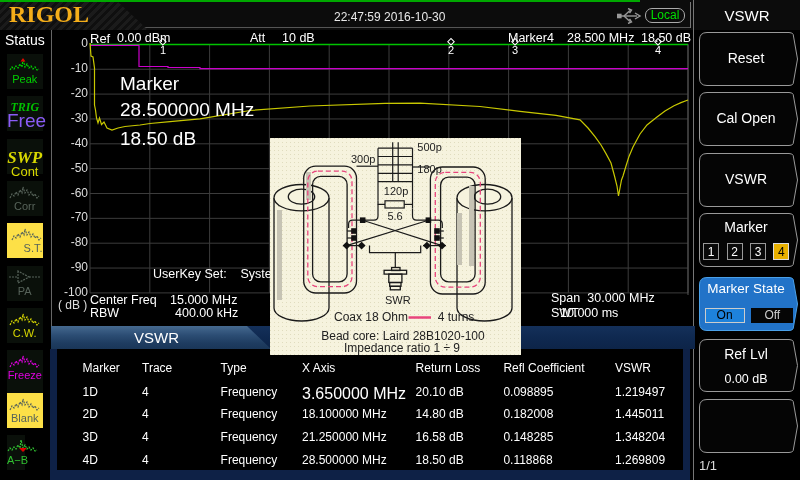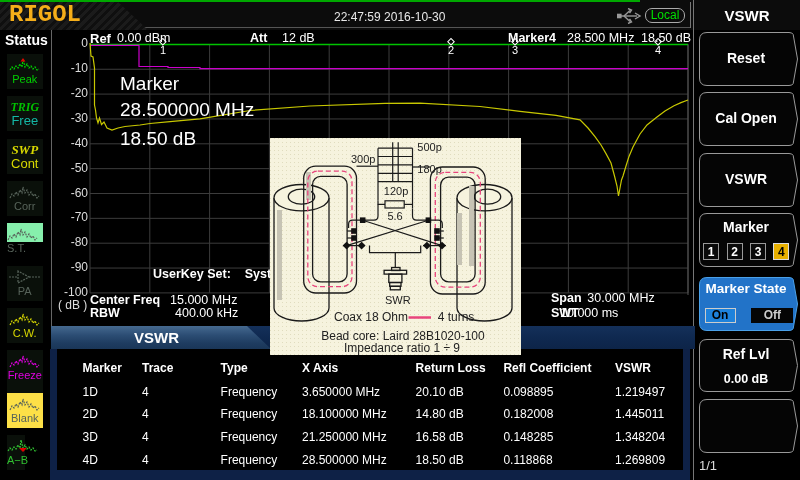--- a/index.html
+++ b/index.html
@@ -1,25 +1,25 @@
 <!DOCTYPE html>
 <html><head><meta charset="utf-8"><style>
 *{margin:0;padding:0;box-sizing:border-box}
 html,body{width:800px;height:480px;background:#000;font-family:"Liberation Sans",sans-serif;position:relative;overflow:hidden;color:#fff}
 .a{position:absolute}
-.b{font-weight:bold}
+.b{font-weight:normal}
 </style></head>
 <body>
 
 <div class="a" style="left:0;top:0;width:800px;height:30px;background:#0c0c0c"></div>
 <div class="a" style="left:0;top:27px;width:691px;height:1px;background:#555"></div>
 <div class="a" style="left:690px;top:2px;width:1px;height:26px;background:#777"></div>
 <div class="a" style="left:0;top:0;width:640px;height:2px;background:#00a800"></div>
 <div class="a" style="left:0;top:2px;width:148px;height:28px;background:repeating-linear-gradient(135deg,#1b1b1b 0 3px,#0f0f0f 3px 6px);clip-path:polygon(0 0,118px 0,148px 100%,0 100%)"></div>
-<div class="a" style="left:9px;top:1px;width:160px;height:26px;font-family:Liberation Mono, monospace;font-weight:bold;font-size:24px;color:#f5ae19;letter-spacing:0px">RIGOL</div>
+<div class="a" style="left:9px;top:1px;width:160px;height:26px;font-family:Liberation Serif, serif;font-weight:bold;font-size:24px;color:#f5ae19;letter-spacing:0px">RIGOL</div>
 <div class="a" style="left:334px;top:10px;font-size:12px;color:#e8e8e8">22:47:59 2016-10-30</div>
 
 <svg class="a" style="left:616px;top:8px" width="26" height="16" viewBox="0 0 26 16">
  <g stroke="#999" stroke-width="1.4" fill="none">
   <line x1="4" y1="8" x2="21" y2="8"></line>
   <line x1="8" y1="8" x2="14" y2="2.5"></line>
   <line x1="8" y1="8" x2="14" y2="13.5"></line>
   <path d="M12,0.5 L15.5,2 L13.5,5"></path>
   <path d="M12,15.5 L15.5,14 L13.5,11"></path>
   <path d="M19,5 L24,8 L19,11"></path>
@@ -37,33 +37,33 @@
 <div id="sb">
     <div class="a" style="left:7px;top:54.1px;width:35.5px;height:35px;background:#0a100a;text-align:center">
       <div style="margin-top:4px;height:15px"><svg width="32" height="15" viewBox="0 0 32 15">
           <polyline points="1,12 3,9 5,11 7,8 9,10 11,6 13,9 14,1 16,9 18,6 20,10 22,8 24,11 26,9 28,12 30,11" fill="none" stroke="#00d000" stroke-width="1.2" stroke-dasharray="2 1"></polyline>
           <path d="M14,0 L16.5,3.5 L11.5,3.5 Z" fill="#e00000"></path>
         </svg></div>
       <div style="color:#00d000;font-size:11px;line-height:12px">Peak</div>
     </div>
     <div class="a" style="left:7px;top:96.4px;width:35.5px;height:35px;background:#0a100a;text-align:center">
       <div style="font-family:'Liberation Serif',serif;font-style:italic;font-weight:bold;color:#00c000;font-size:12px;line-height:14px;margin-top:4px">TRIG</div>
-      <div style="color:#14b8a6;font-size:13px;line-height:14px">Free</div>
+      <div style="color:#8b5cf6;font-size:19px;line-height:14px">Free</div>
     </div>
     <div class="a" style="left:7px;top:138.7px;width:35.5px;height:35px;background:#0a100a;text-align:center">
-      <div style="font-family:'Liberation Serif',serif;font-style:italic;font-weight:bold;color:#d8d800;font-size:13px;line-height:14px;margin-top:4px">SWP</div>
+      <div style="font-family:'Liberation Serif',serif;font-style:italic;font-weight:bold;color:#d8d800;font-size:17px;line-height:14px;margin-top:12px">SWP</div>
       <div style="color:#d8d800;font-size:13px;line-height:14px">Cont</div>
     </div>
     <div class="a" style="left:7px;top:181px;width:35.5px;height:35px;background:#0a100a;text-align:center">
       <div style="margin-top:4px;height:15px"><svg width="32" height="15" viewBox="0 0 32 15">
           <polyline points="1,13 3,9 5,11 7,7 9,10 11,5 13,8 14,2 16,8 18,5 20,10 22,7 24,11 26,9 28,13 30,11" fill="none" stroke="#57635a" stroke-width="1.2" stroke-dasharray="2 1"></polyline>
         </svg></div>
       <div style="color:#57635a;font-size:11px;line-height:12px">Corr</div>
     </div>
-    <div class="a" style="left:7px;top:223.3px;width:35.5px;height:19px;background:#86efac;text-align:left">
+    <div class="a" style="left:7px;top:223.3px;width:35.5px;height:35px;background:#fde047;text-align:right">
       <div style="margin-top:4px;height:15px"><svg width="32" height="15" viewBox="0 0 32 15">
           <polyline points="1,13 3,9 5,11 7,7 9,10 11,5 13,8 14,2 16,8 18,5 20,10 22,7 24,11 26,9 28,13 30,11" fill="none" stroke="#57635a" stroke-width="1.2" stroke-dasharray="2 1"></polyline>
         </svg></div>
       <div style="color:#57635a;font-size:11px;line-height:12px">S.T.</div>
     </div>
     <div class="a" style="left:7px;top:265.6px;width:35.5px;height:35px;background:#0a100a;text-align:center">
       <div style="margin-top:4px;height:15px"><svg width="32" height="15" viewBox="0 0 32 15">
           <g stroke="#57635a" stroke-width="1.2" fill="none" stroke-dasharray="2 1">
             <line x1="0" y1="7" x2="9" y2="7"></line>
             <path d="M9,1 L9,13 L20,7 Z"></path>
@@ -158,21 +158,21 @@
     <div class="a" style="left:38px;top:210.35000000000002px;width:50px;text-align:right;font-size:12px;color:#ddd">-70</div>
     <div class="a" style="left:38px;top:235.20000000000002px;width:50px;text-align:right;font-size:12px;color:#ddd">-80</div>
     <div class="a" style="left:38px;top:260.05px;width:50px;text-align:right;font-size:12px;color:#ddd">-90</div>
     <div class="a" style="left:38px;top:284.9px;width:50px;text-align:right;font-size:12px;color:#ddd">-100</div>
   </div>
 <div class="a" style="left:58px;top:298px;font-size:12px;color:#ddd">( dB )</div>
 
 <div class="a b" style="left:90px;top:31px;font-size:13px">Ref</div>
 <div class="a" style="left:117px;top:31px;font-size:12.5px">0.00 dBm</div>
 <div class="a b" style="left:250px;top:31px;font-size:12.5px">Att</div>
-<div class="a" style="left:282px;top:31px;font-size:12.5px">12 dB</div>
+<div class="a" style="left:282px;top:31px;font-size:12.5px">10 dB</div>
 <div class="a b" style="left:508px;top:31px;font-size:12.5px">Marker4</div>
 <div class="a" style="left:567px;top:31px;font-size:12.5px">28.500 MHz</div>
 <div class="a" style="left:641px;top:31px;font-size:12.5px">18.50 dB</div>
 
 <div class="a" style="left:120px;top:73px;font-size:19px">Marker</div>
 <div class="a" style="left:120px;top:99px;font-size:19px">28.500000 MHz</div>
 <div class="a" style="left:120px;top:128px;font-size:19px">18.50 dB</div>
 
 <div class="a b" style="left:153px;top:267px;font-size:12.5px">UserKey Set: &nbsp; &nbsp;System</div>
 
@@ -196,21 +196,21 @@
     <div class="a b" style="left:82.5px;top:361px;font-size:12px">Marker</div>
     <div class="a b" style="left:142px;top:361px;font-size:12px">Trace</div>
     <div class="a b" style="left:220.6px;top:361px;font-size:12px">Type</div>
     <div class="a b" style="left:302px;top:361px;font-size:12px">X Axis</div>
     <div class="a b" style="left:415.6px;top:361px;font-size:12px">Return Loss</div>
     <div class="a b" style="left:503.4px;top:361px;font-size:12px">Refl Coefficient</div>
     <div class="a b" style="left:615px;top:361px;font-size:12px">VSWR</div>
     <div class="a" style="left:82.5px;top:384.5px;font-size:12px">1D</div>
     <div class="a" style="left:142px;top:384.5px;font-size:12px">4</div>
     <div class="a" style="left:220.6px;top:384.5px;font-size:12px">Frequency</div>
-    <div class="a" style="left:302px;top:384.5px;font-size:12px">3.650000 MHz</div>
+    <div class="a" style="left:302px;top:384.5px;font-size:16px">3.650000 MHz</div>
     <div class="a" style="left:415.6px;top:384.5px;font-size:12px">20.10 dB</div>
     <div class="a" style="left:503.4px;top:384.5px;font-size:12px">0.098895</div>
     <div class="a" style="left:615px;top:384.5px;font-size:12px">1.219497</div>
     <div class="a" style="left:82.5px;top:407.2px;font-size:12px">2D</div>
     <div class="a" style="left:142px;top:407.2px;font-size:12px">4</div>
     <div class="a" style="left:220.6px;top:407.2px;font-size:12px">Frequency</div>
     <div class="a" style="left:302px;top:407.2px;font-size:12px">18.100000 MHz</div>
     <div class="a" style="left:415.6px;top:407.2px;font-size:12px">14.80 dB</div>
     <div class="a" style="left:503.4px;top:407.2px;font-size:12px">0.182008</div>
     <div class="a" style="left:615px;top:407.2px;font-size:12px">1.445011</div>
@@ -248,21 +248,21 @@
     </svg>
     <div class="a b" style="left:699px;top:219px;width:94px;text-align:center;font-size:14px">Marker</div>
     <div class="a b" style="left:703px;top:243px;width:16px;height:17px;border:1px solid #999;background:#0a0a0a;color:#fff;font-size:12px;text-align:center;line-height:16px">1</div>
     <div class="a b" style="left:726.5px;top:243px;width:16px;height:17px;border:1px solid #999;background:#0a0a0a;color:#fff;font-size:12px;text-align:center;line-height:16px">2</div>
     <div class="a b" style="left:750px;top:243px;width:16px;height:17px;border:1px solid #999;background:#0a0a0a;color:#fff;font-size:12px;text-align:center;line-height:16px">3</div>
     <div class="a b" style="left:773.3px;top:243px;width:16px;height:17px;border:1px solid #ddd;background:#e8b000;color:#000;font-size:12px;text-align:center;line-height:16px">4</div>
     <svg class="a" style="left:699px;top:276.5px" width="99" height="54" viewBox="0 0 99 54">
       <path d="M8,0.5 H90 Q93.5,0.5 94.2,2.5 L98.5,27 L94.2,51.5 Q93.5,53.5 90,53.5 H8 Q0.5,53.5 0.5,46 V8 Q0.5,0.5 8,0.5 Z" fill="#2273c8" stroke="#4aa0e8" stroke-width="1"></path>
     </svg>
     <div class="a b" style="left:699px;top:281px;width:94px;text-align:center;font-size:13.5px">Marker State</div>
-    <div class="a b" style="left:704.6px;top:307.5px;width:31px;height:15px;background:#1e82dc;border:1px solid #ccc;color:#000;font-size:12px;text-align:center;line-height:13px">On</div>
+    <div class="a b" style="left:704.6px;top:307.5px;width:40px;height:15px;background:#1e82dc;border:1px solid #ccc;color:#000;font-size:12px;text-align:center;line-height:13px">On</div>
     <div class="a b" style="left:751.3px;top:307.5px;width:42px;height:15px;background:#050505;color:#ccc;font-size:12px;text-align:center;line-height:14px">Off</div>
     <svg class="a" style="left:699px;top:339.4px" width="99" height="53" viewBox="0 0 99 53">
       <path d="M8,0.5 H90 Q93.5,0.5 94.2,2.5 L98.5,26.5 L94.2,50.5 Q93.5,52.5 90,52.5 H8 Q0.5,52.5 0.5,45 V8 Q0.5,0.5 8,0.5 Z" fill="#050505" stroke="#999" stroke-width="1"></path>
     </svg>
     <div class="a b" style="left:699px;top:346px;width:94px;text-align:center;font-size:14px">Ref Lvl</div>
     <div class="a b" style="left:699px;top:372px;width:94px;text-align:center;font-size:12.5px">0.00 dB</div>
     <svg class="a" style="left:699px;top:399.2px" width="99" height="54" viewBox="0 0 99 54">
       <path d="M8,0.5 H90 Q93.5,0.5 94.2,2.5 L98.5,27 L94.2,51.5 Q93.5,53.5 90,53.5 H8 Q0.5,53.5 0.5,46 V8 Q0.5,0.5 8,0.5 Z" fill="#050505" stroke="#999" stroke-width="1"></path>
     </svg>
     <div class="a" style="left:699px;top:458px;width:94px;font-size:13px;color:#ddd">1/1</div>

